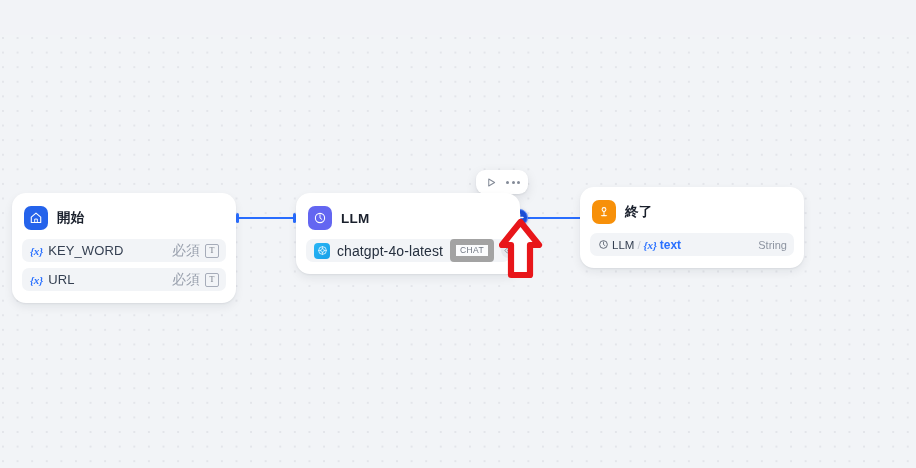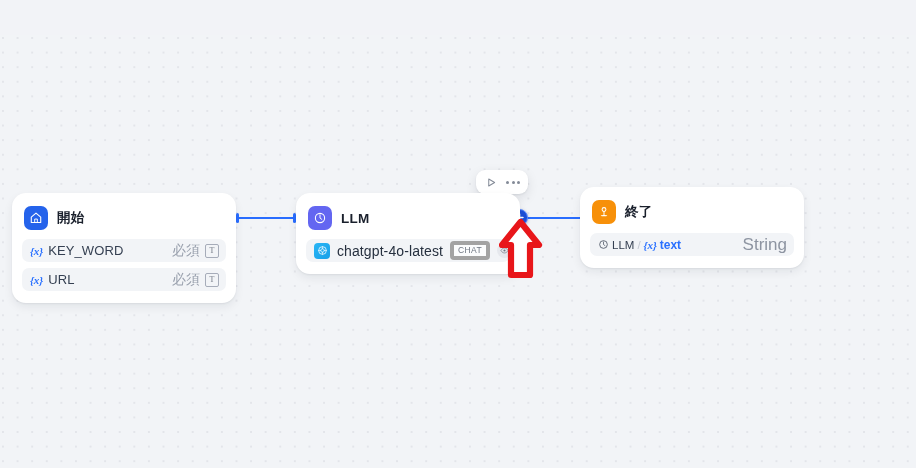--- a/index.html
+++ b/index.html
@@ -124,21 +124,21 @@
     margin-right: 7px;
     flex: none;
   }
   .model-name {
     font-size: 14px;
     color: #26303f;
     letter-spacing: 0.1px;
   }
   .chat-badge {
     margin-left: 7px;
-    border: 4px solid #a3a3a3;
+    border: 6px solid #a3a3a3;
     border-radius: 4px;
     font-size: 8.5px;
     color: #6f7682;
     padding: 1px 4px 1.5px 4px;
     letter-spacing: 0.4px;
     line-height: 1;
     background: #fbfcfd;
   }
   .eye-btn {
     margin-left: 7px;
@@ -163,21 +163,21 @@
     color: #c3c8d2;
     margin: 0 3px;
   }
   .out-var {
     color: #2970ff;
     font-size: 12px;
     font-weight: 600;
   }
   .out-type {
     color: #8d94a1;
-    font-size: 17px;
+    font-size: 11px;
   }
 
   
   .edge {
     position: absolute;
     height: 2px;
     background: #296dff;
     border-radius: 1px;
   }
   .edge-cap {

